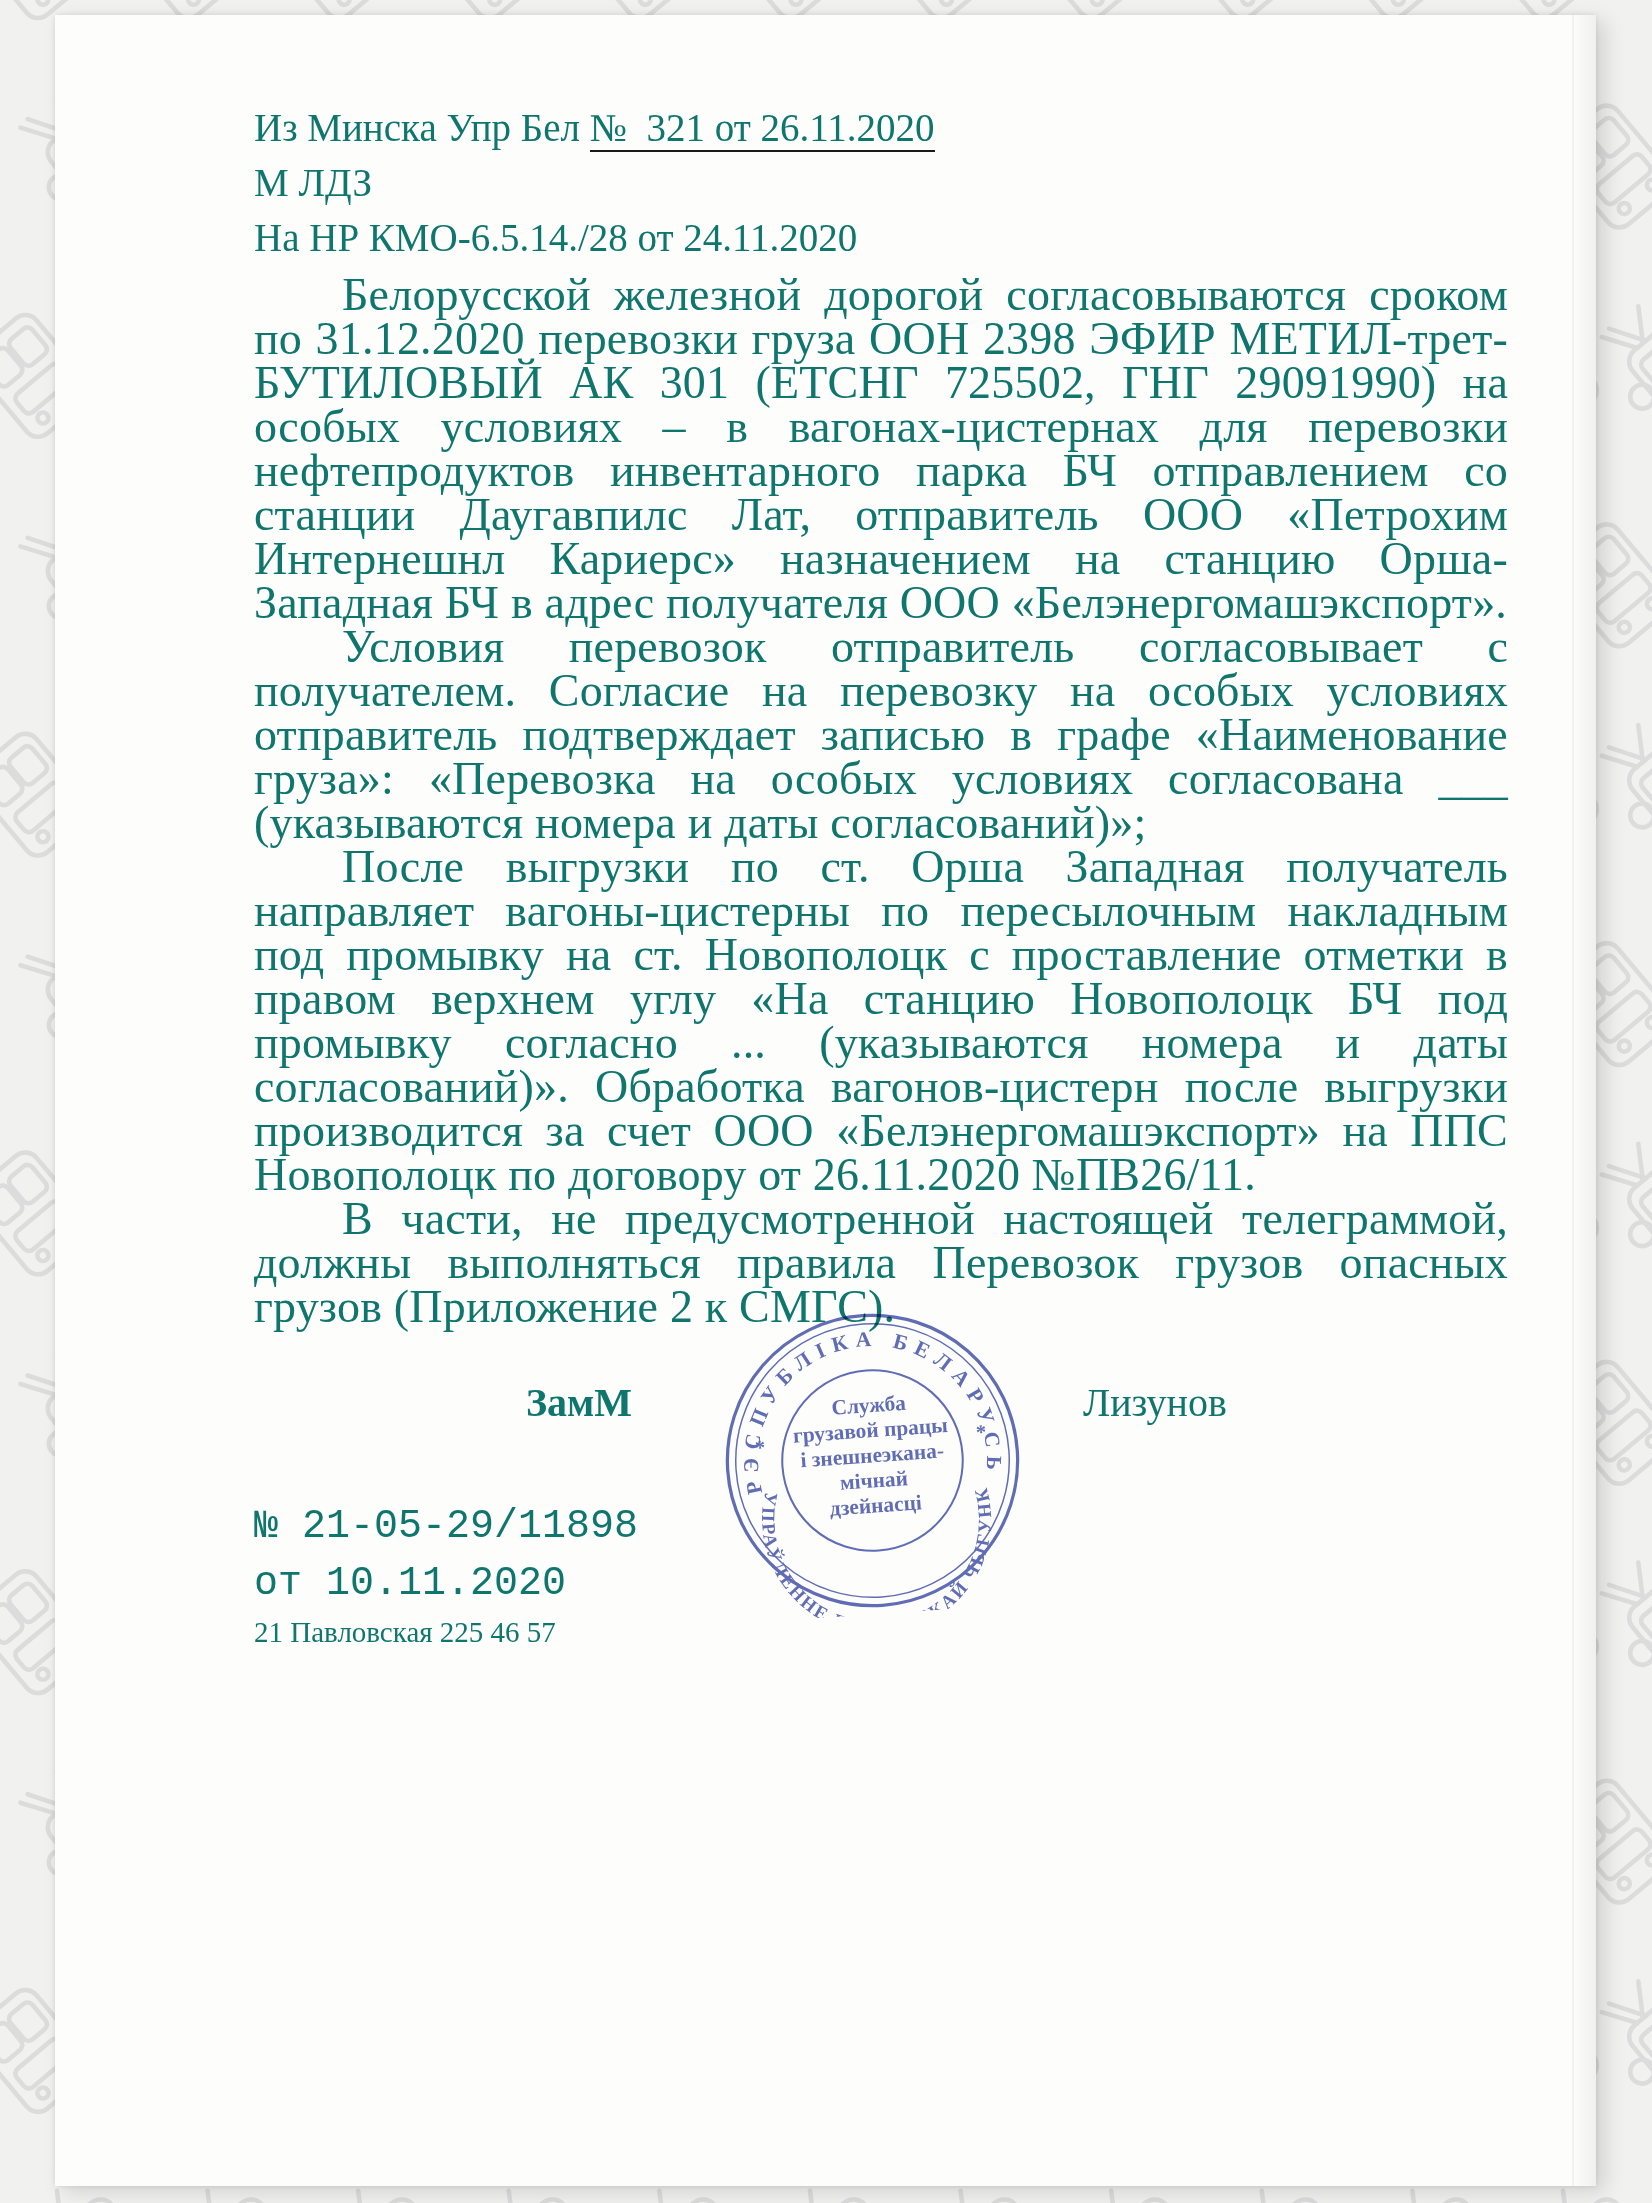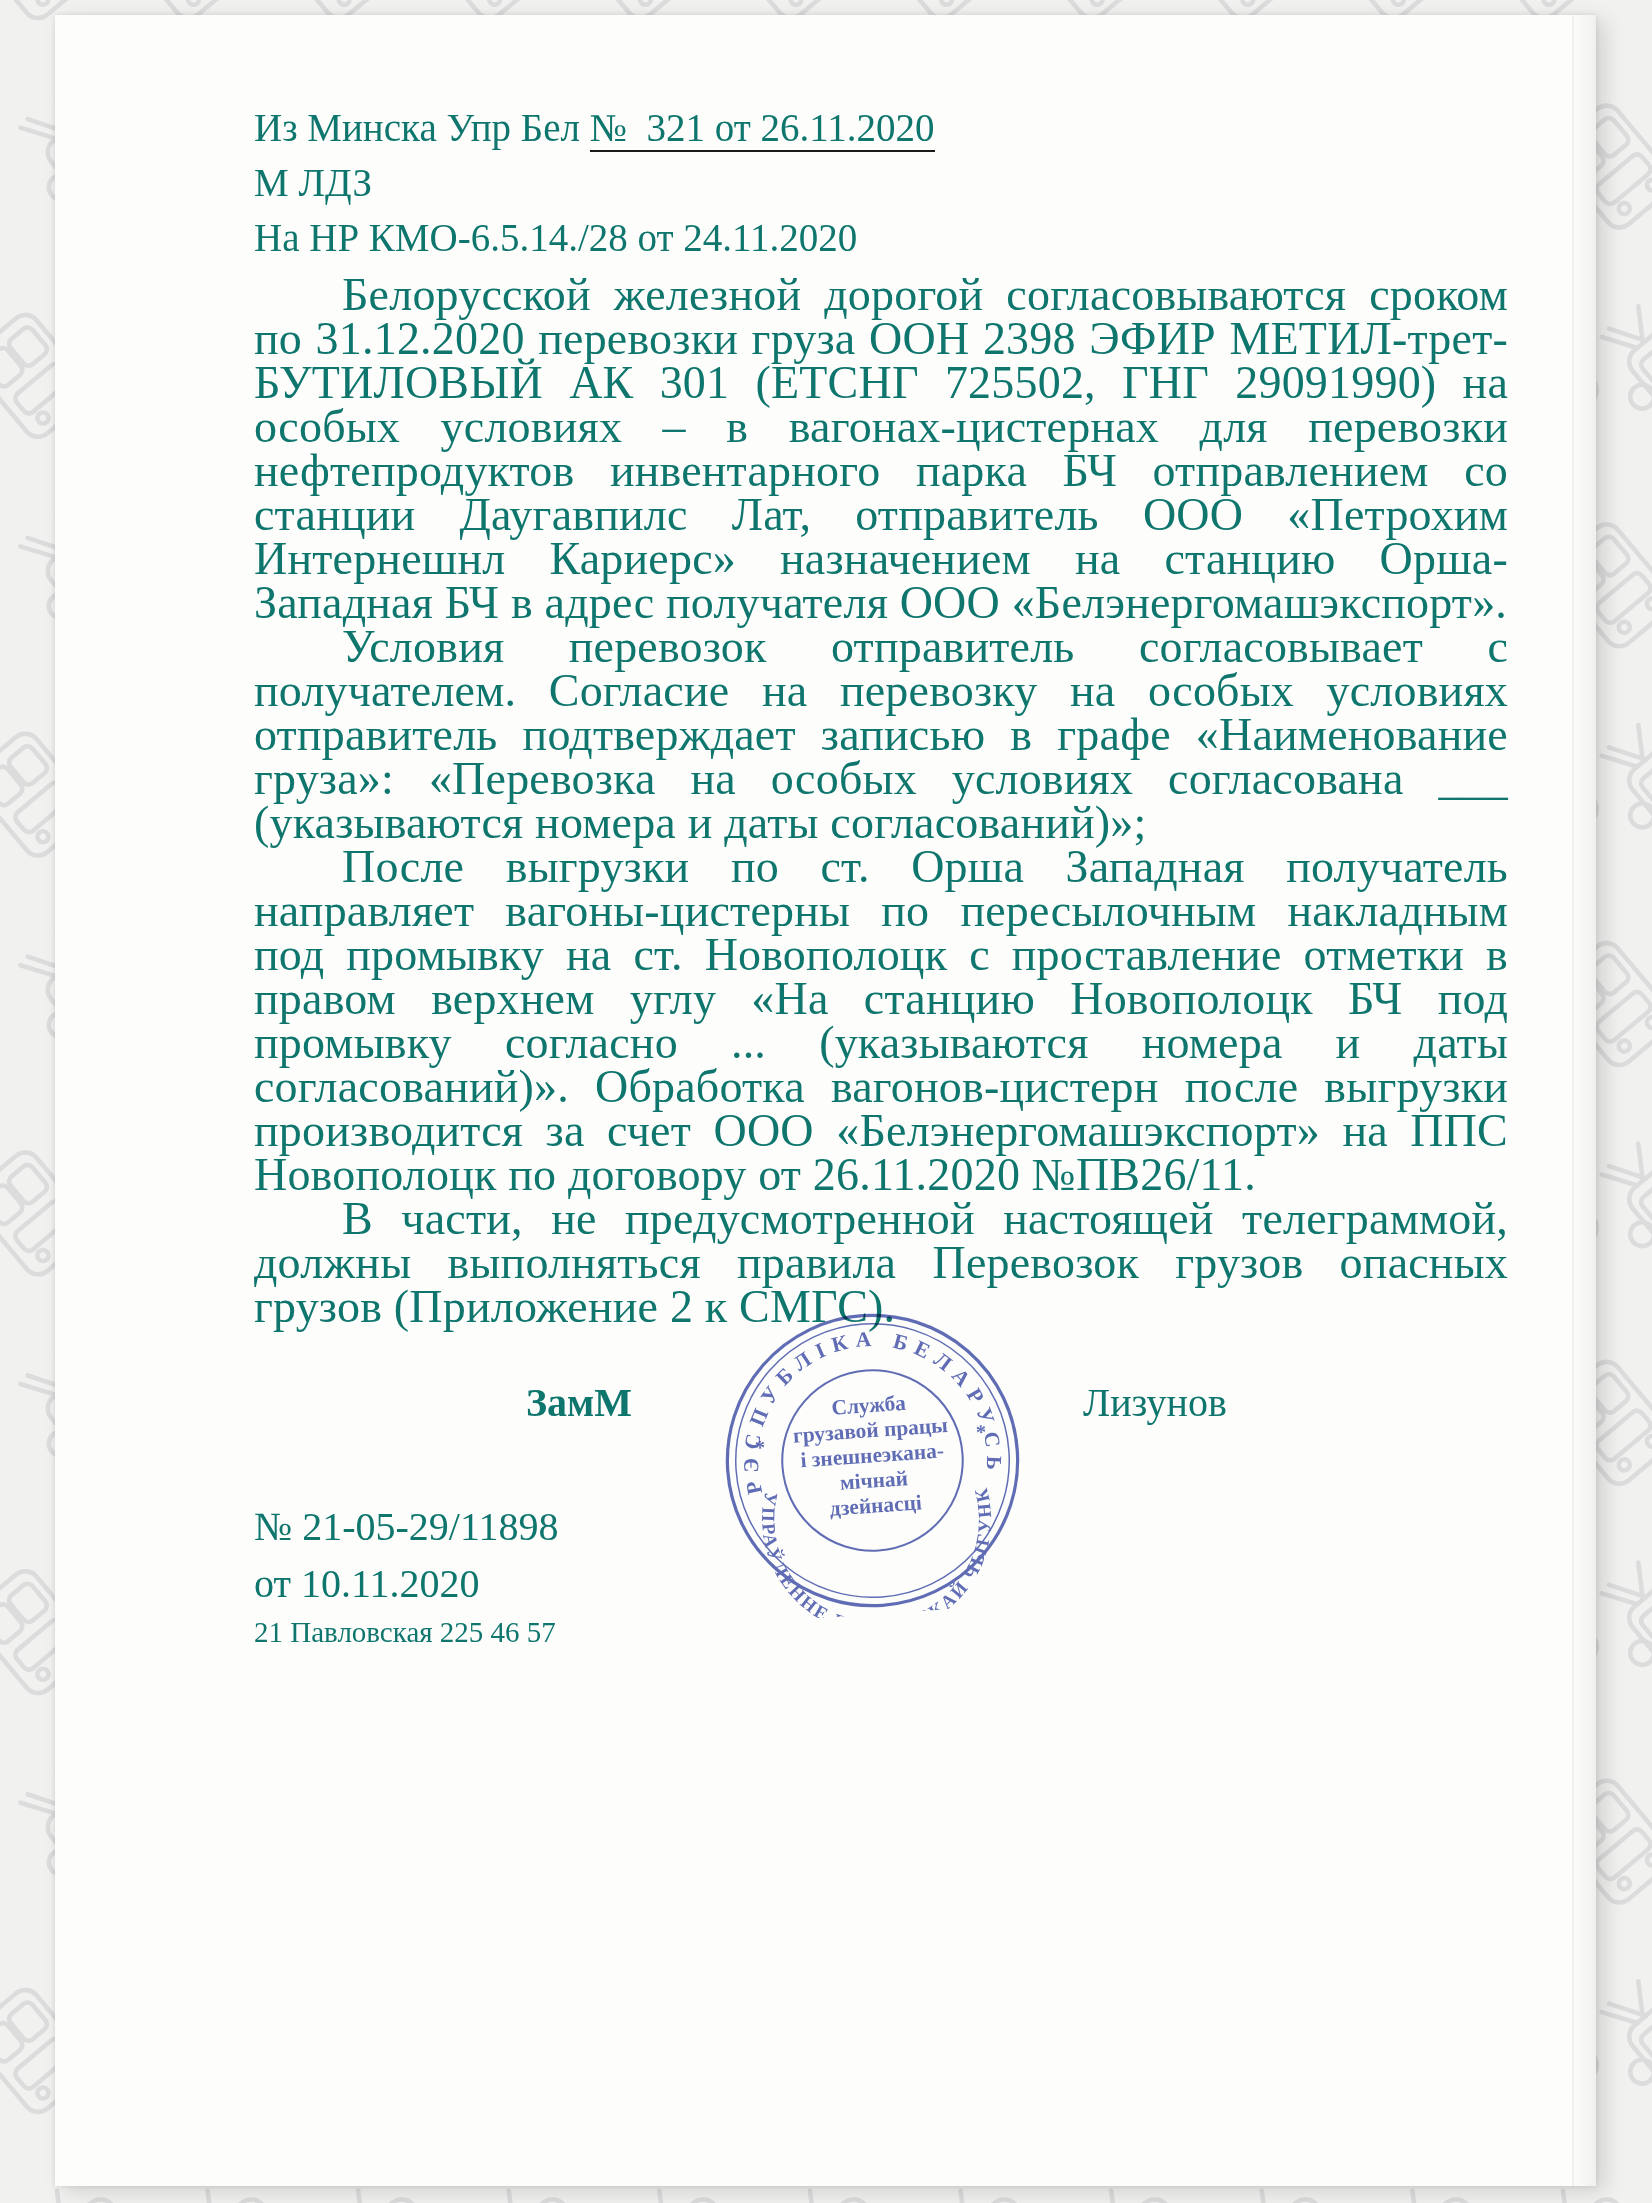--- a/index.html
+++ b/index.html
@@ -38,21 +38,21 @@
     margin:0;
     font-size:46px;line-height:44px;
     text-align:justify;
     text-indent:88px;
     letter-spacing:0.2px;
   }
   .sig-row{position:relative;height:55px;margin-top:50px;font-size:40px;}
   .sig-pos{position:absolute;left:272px;top:0;font-weight:bold;}
   .sig-name{position:absolute;left:829px;top:0;}
   .footer{margin-top:64px;}
-  .footer .f-line{font-size:40px;line-height:57px;}
+  .footer .f-line{font-size:40px;line-height:57px;font-family:Liberation Mono, monospace;}
   .footer .f-exec{font-size:29px;line-height:40px;}
   .stamp{
     position:absolute;left:664px;top:1292px;width:307px;height:307px;
     transform:rotate(-4deg);
     opacity:.88;
     mix-blend-mode:multiply;
   }
   .stamp svg{width:100%;height:100%;}
 </style>
 </head>

